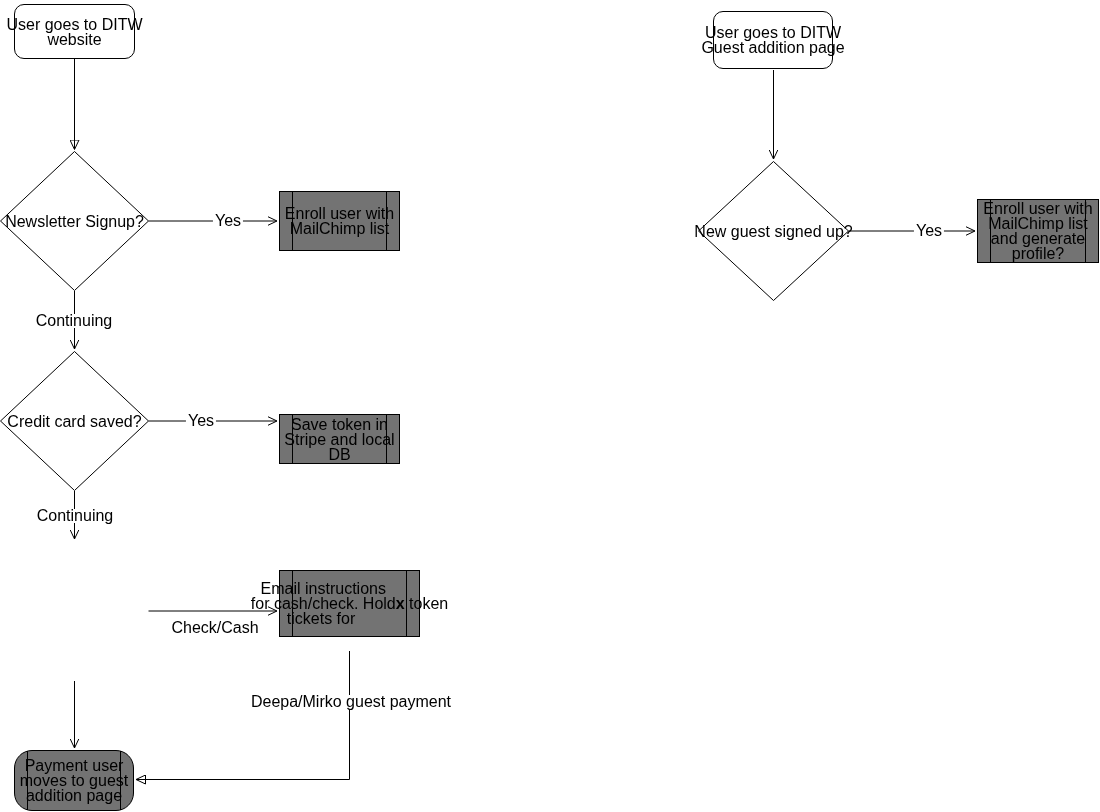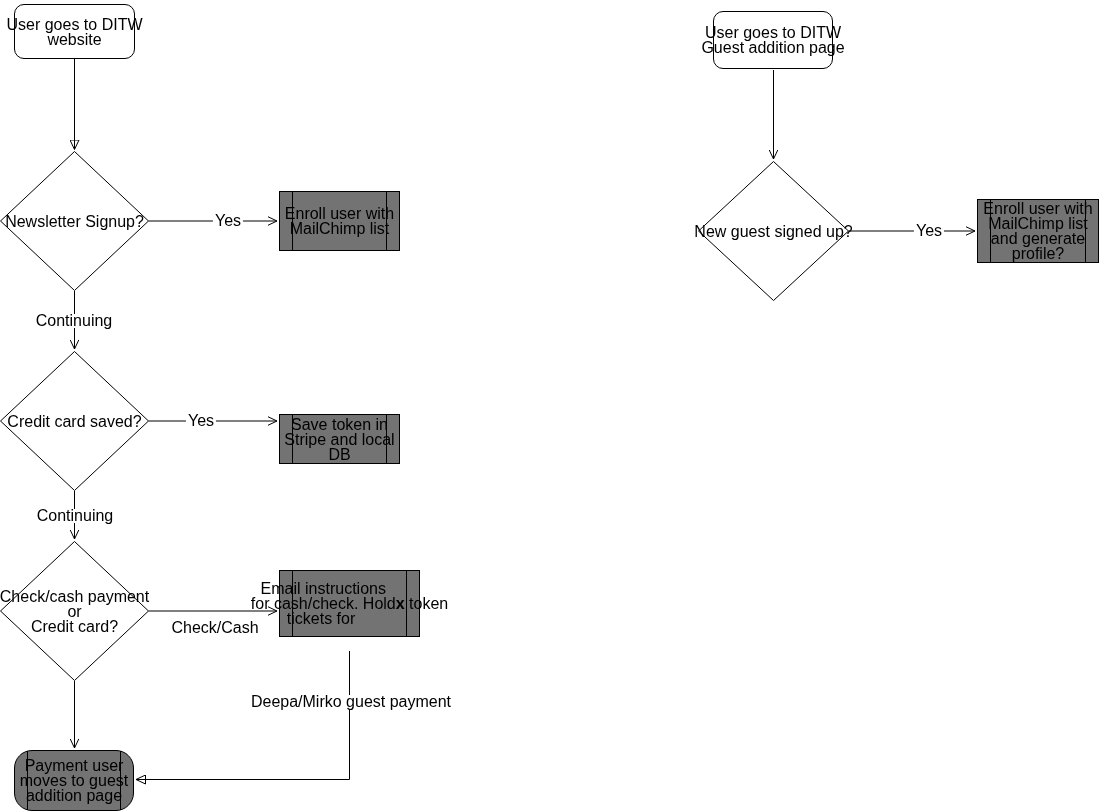--- a/index.html
+++ b/index.html
@@ -108,28 +108,20 @@
     </svg>
     <div class="label">Credit card saved?</div>
   </div>
 
   <div class="node process" style="left:279px; top:390px; width:121px; height:50px;margin-top:24px;">
     <div class="label">Save token in
 Stripe and local
 DB</div>
   </div>
 
-  <div class="node decision" style="left:0px; top:541px; width:149px; height:140px;">
-    <svg width="149" height="140">
-      <polygon points="74.5,0.5 148.5,70 74.5,139.5 0.5,70"></polygon>
-    </svg>
-    <div class="label">Check/cash payment
-or
-Credit card?</div>
-  </div>
 
   <div class="node process" style="left:279px; top:570px; width:141px; height:67px;">
     <div class="label"><span>Email instructions
 for cash/check. Hold
 tickets for </span><b>x</b><span> token</span></div>
   </div>
 
   <div class="node process" style="left:14px; top:750px; width:120px; height:61px;border-radius:18px;">
     <div class="label">Payment user
 moves to guest

